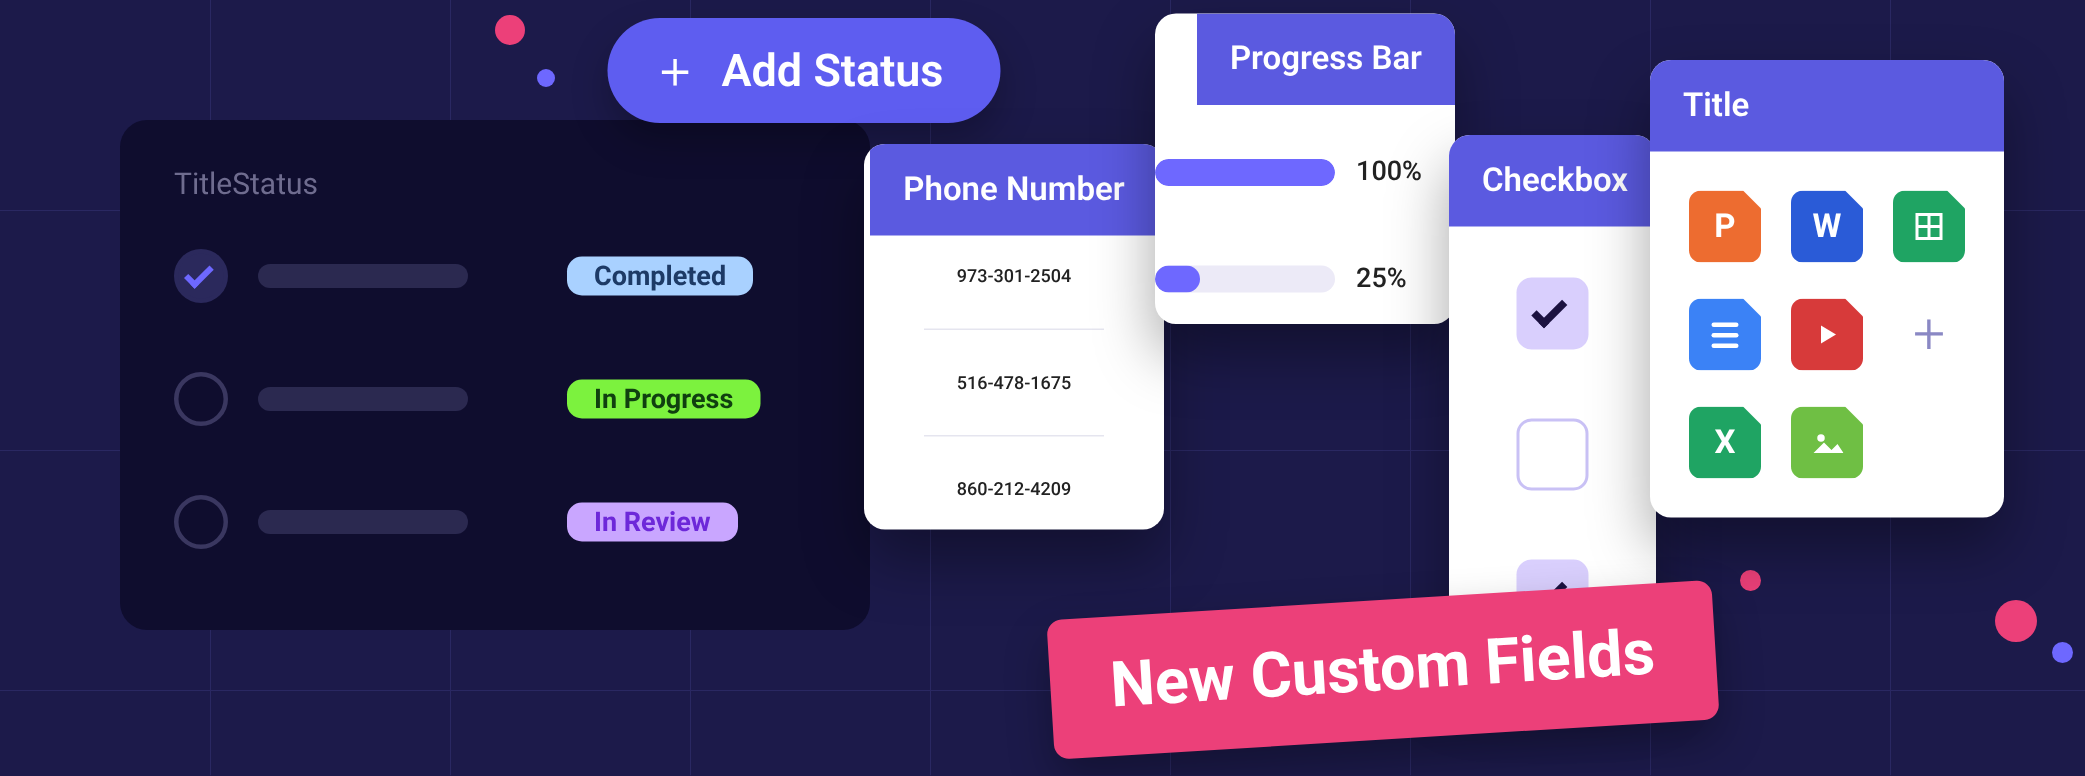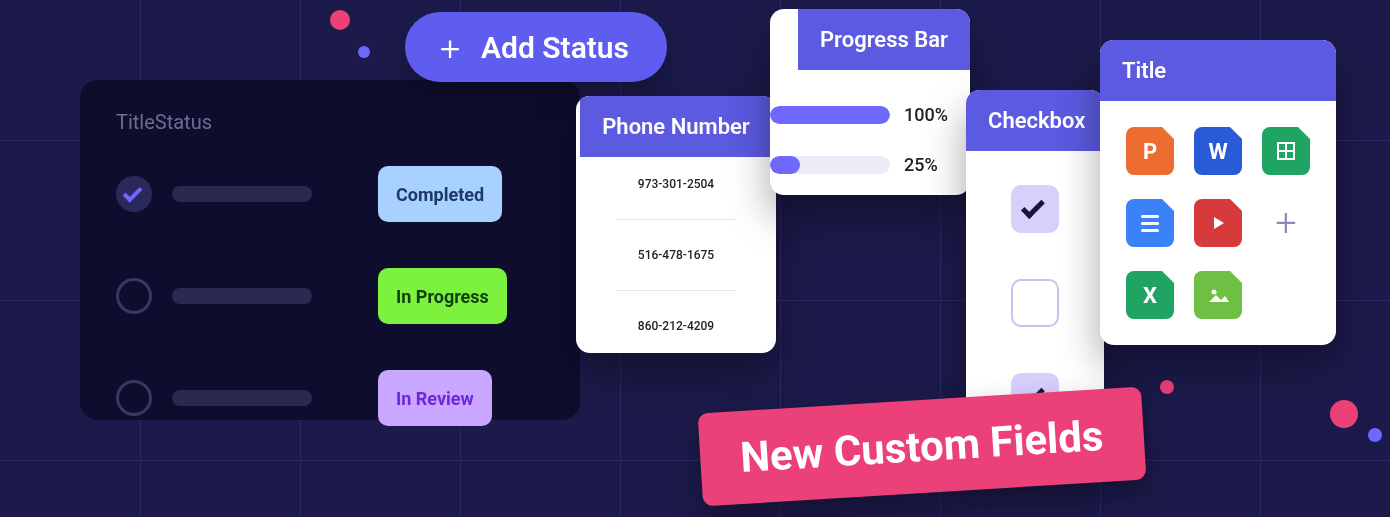--- a/index.html
+++ b/index.html
@@ -37,21 +37,21 @@
     border: 3px solid #3a3760; display:flex; align-items:center; justify-content:center;
     flex: 0 0 auto;
   }
   .check-circle.filled { background:#2b295c; border-color:#2b295c; }
   .check-mark { width:18px; height:10px; border-left:4px solid #6e68ff; border-bottom:4px solid #6e68ff; transform: rotate(-45deg) translateY(-2px); }
   .title-placeholder {
     width: 140px; height: 16px; border-radius: 10px; background:#2b2950;
   }
   .status-pill {
     margin-left: 46px;
-    height: 56px; padding: 0 18px;
+    height: 26px; padding: 0 18px;
     border-radius: 10px;
     font-weight:700; font-size:18px;
     display:flex; align-items:center;
   }
   .status-completed { background:#a9d1ff; color:#1d3a66; }
   .status-inprogress { background:#7cf23e; color:#104010; }
   .status-inreview  { background:#c9a6ff; color:#6d28d9; }
 
   
   .add-field {
@@ -176,21 +176,21 @@
       <div class="item">973-301-2504</div>
       <div class="sep"></div>
       <div class="item">516-478-1675</div>
       <div class="sep"></div>
       <div class="item">860-212-4209</div>
     </div>
 </div>
 
 <div class="card" id="card-progress">
   <div class="card-header">Progress Bar</div>
-  <div class="card-body" id="progress-body" style="gap:29px; padding-top:34px;">
+  <div class="card-body" id="progress-body" style="gap:50px; padding-top:34px;">
       <div class="prog-row">
     <div class="prog-track">
       <div class="prog-fill" style="width:100%"></div>
     </div>
     <span class="prog-label">100%</span>
       </div>
       <div class="prog-row">
     <div class="prog-track">
       <div class="prog-fill" style="width:25%"></div>
     </div>

